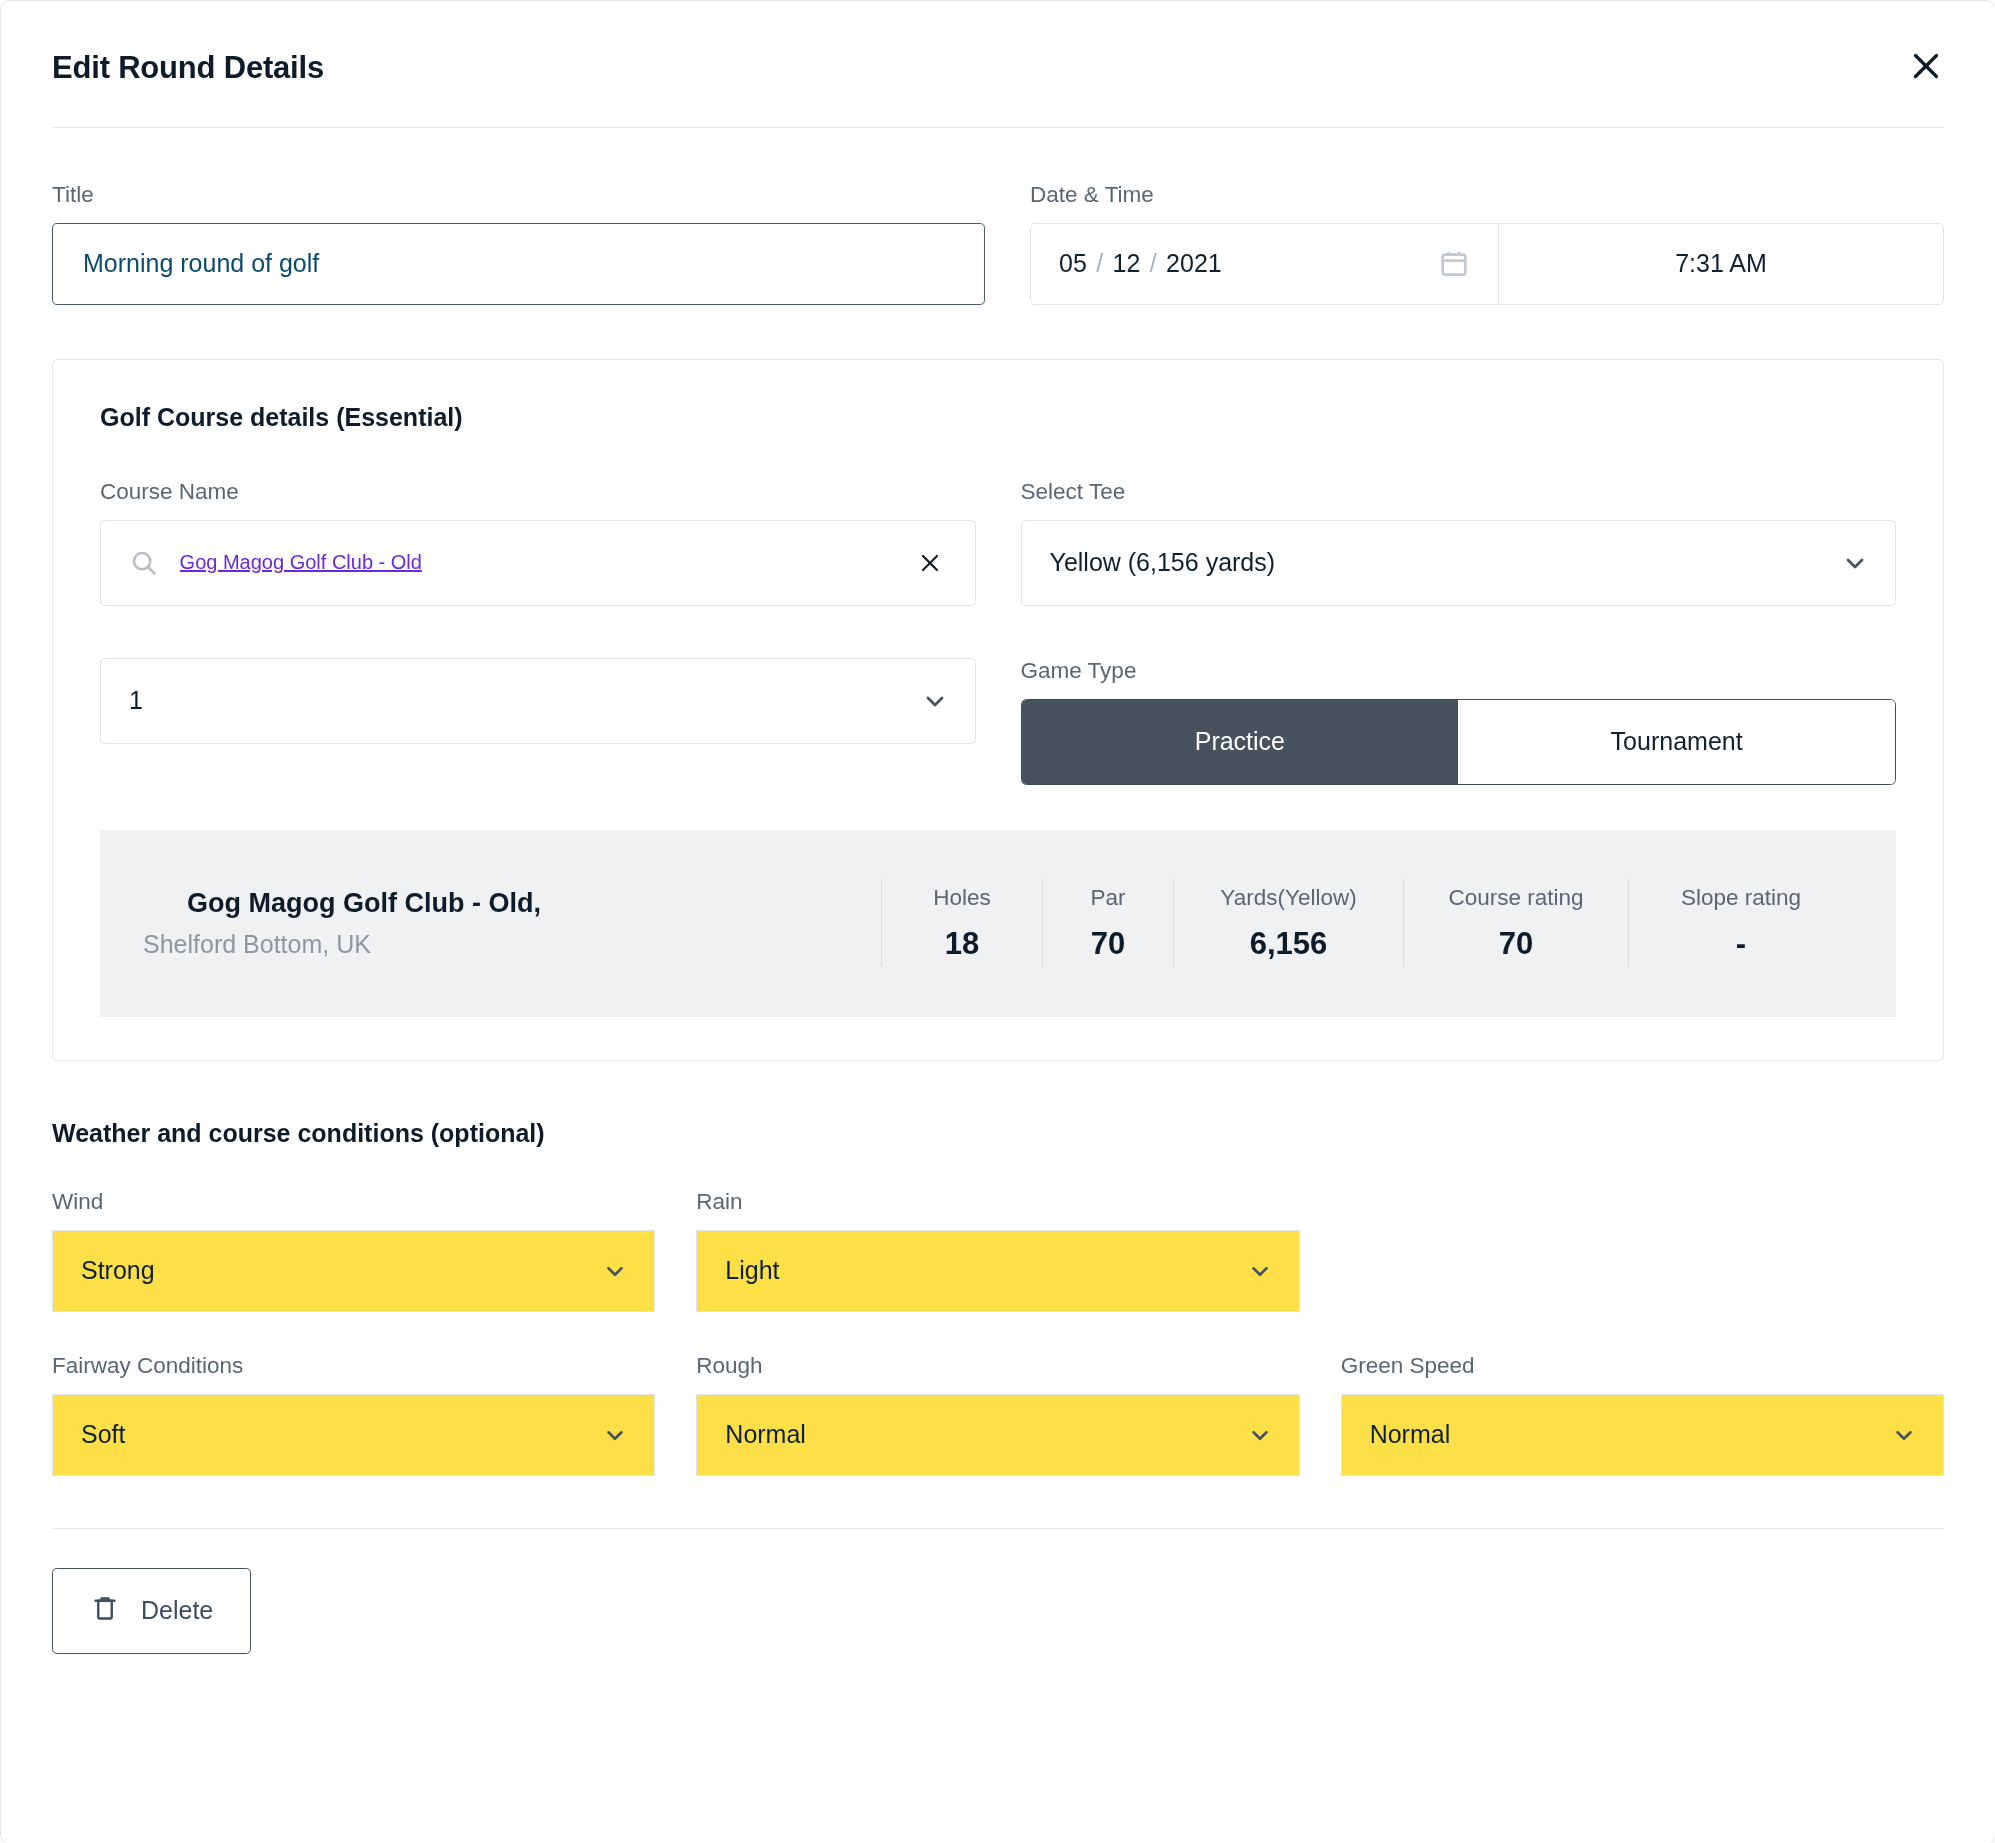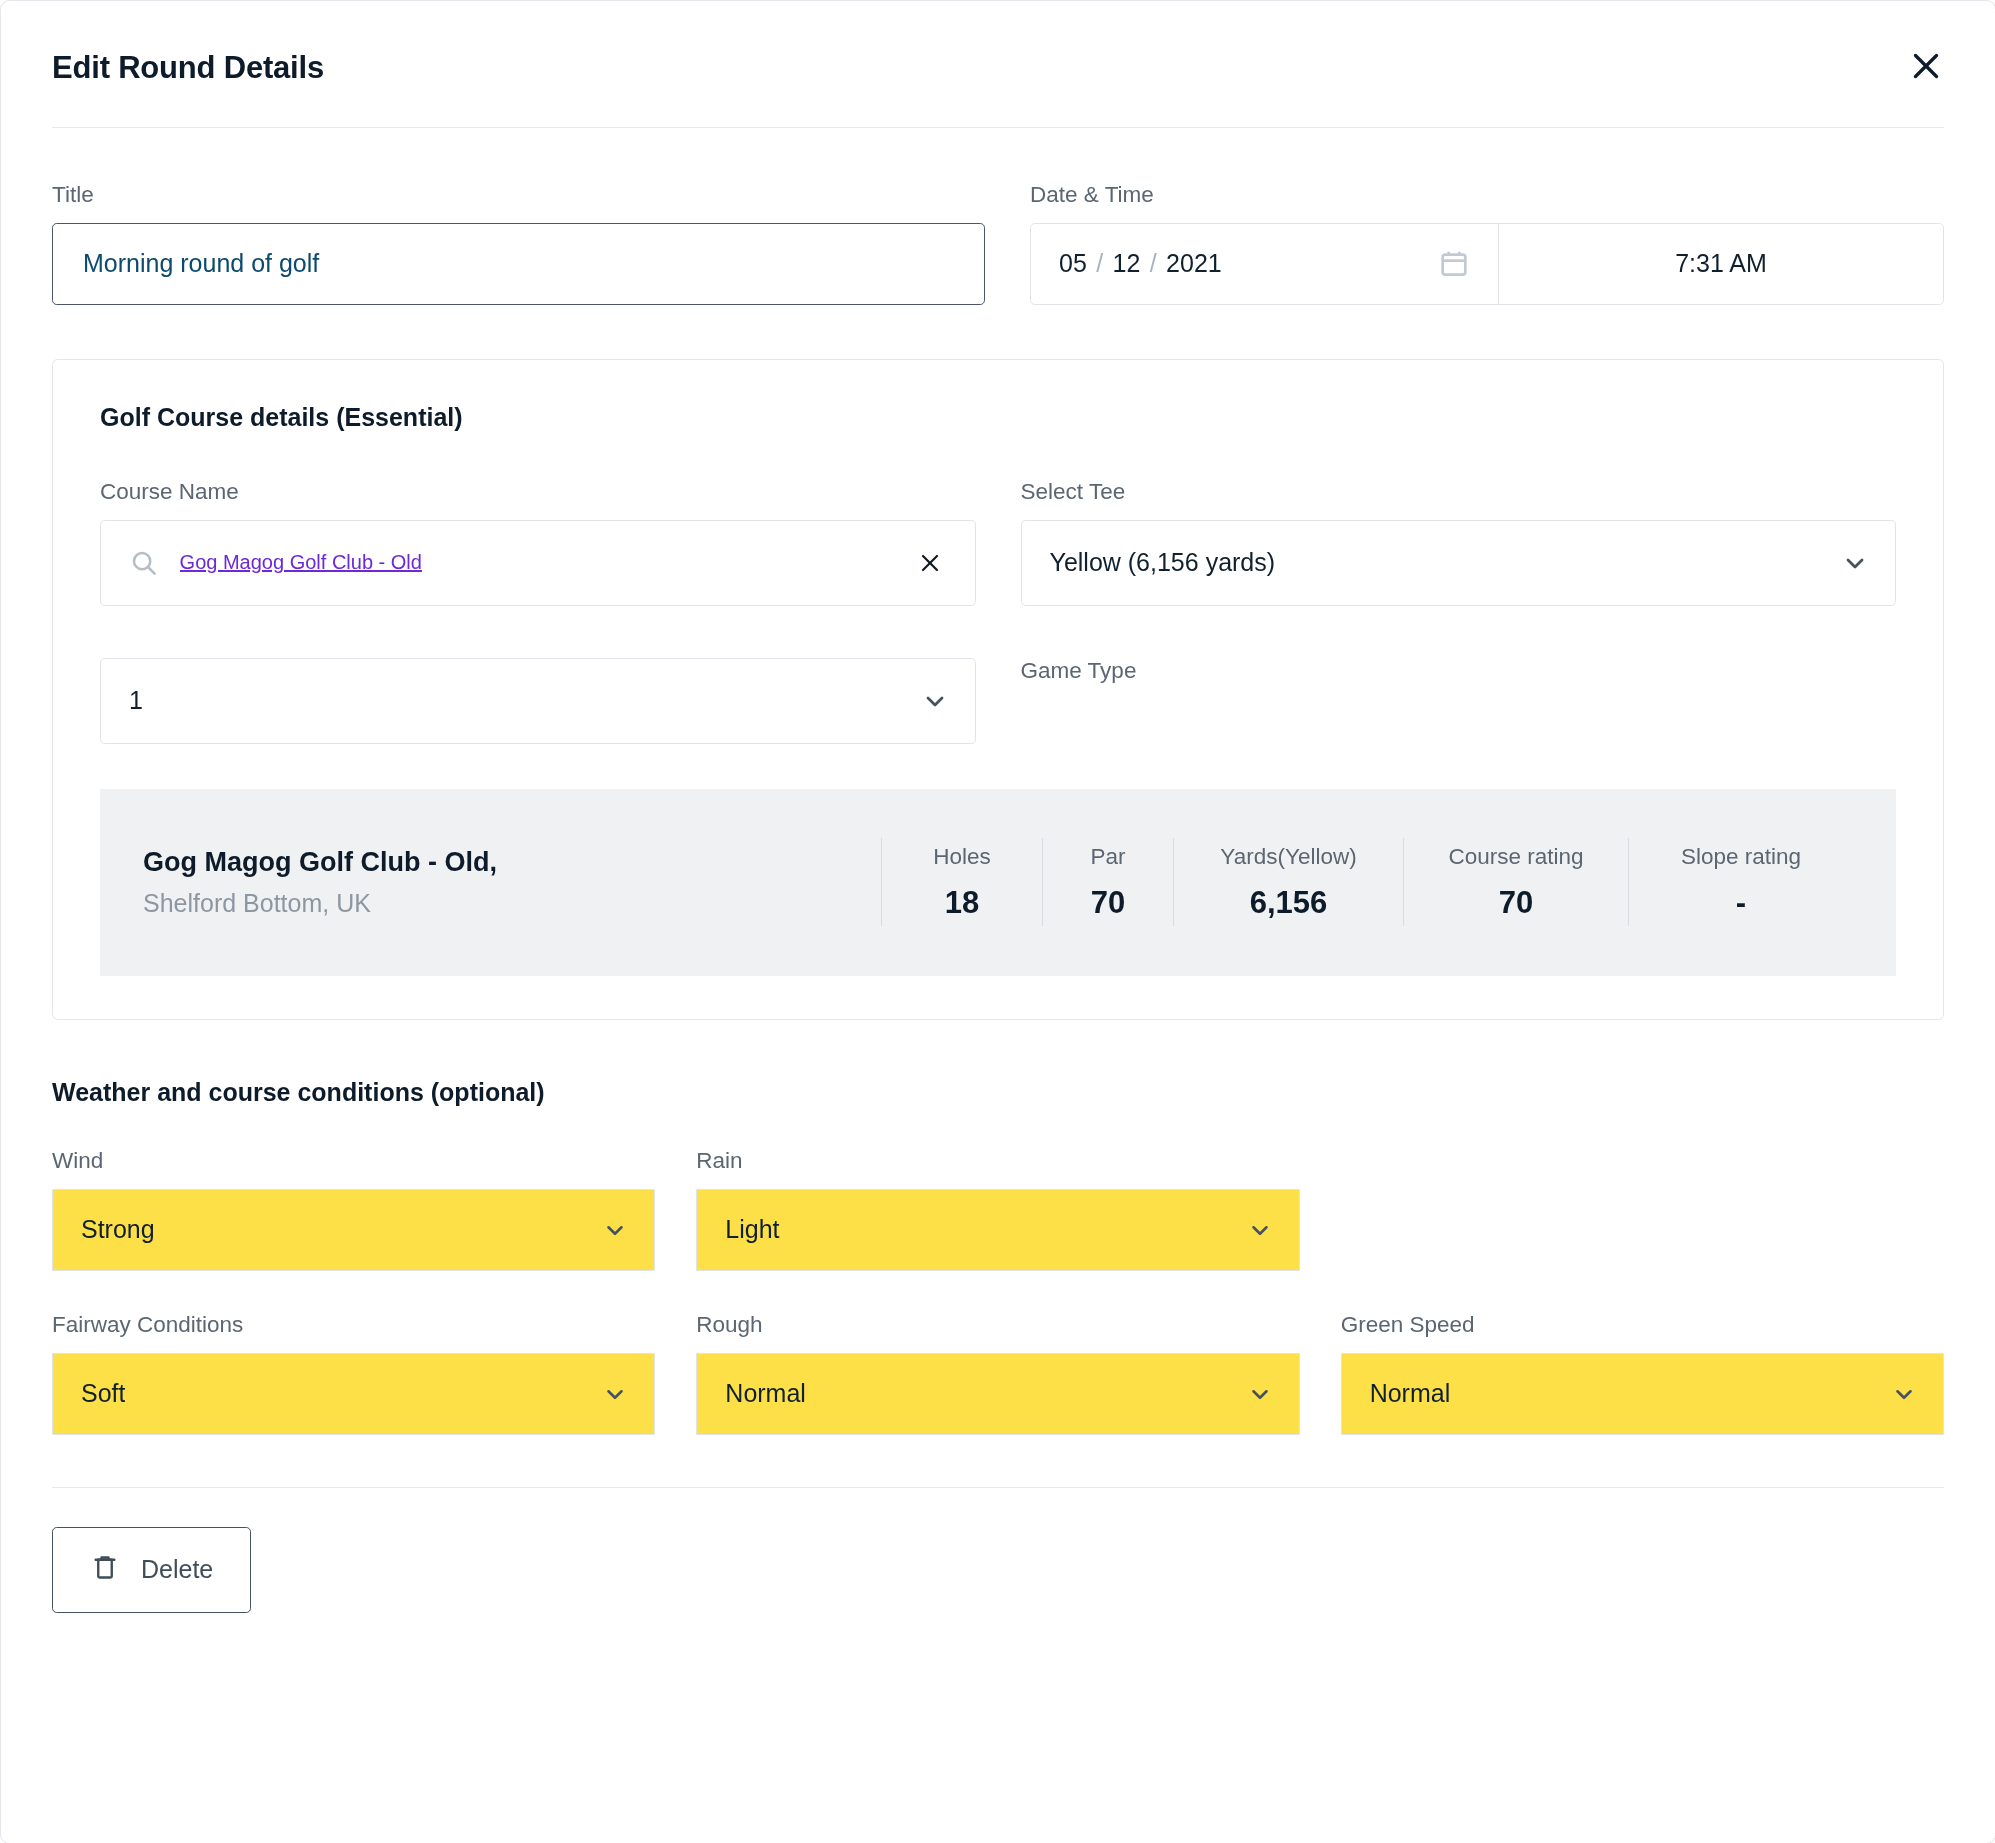--- a/index.html
+++ b/index.html
@@ -231,20 +231,21 @@
   }
   .sum-name-block {
     flex: 1 1 auto;
     padding-right: 28px;
   }
   .sum-course {
     font-size: 27px;
     font-weight: bold;
     color: #0d1b2a;
     margin-bottom: 11.2px;
+    margin-left: 44px;
   }
   .sum-loc {
     font-size: 25px;
     color: #8d97a2;
   }
   .sum-stat {
     flex: 0 0 auto;
     border-left: 0.9px solid #d8dce1;
     padding: 5.6px 0 5.6px 0;
     text-align: center;
@@ -438,20 +439,24 @@
           <span class="chev">
             <svg width="28" height="28" viewBox="0 0 24 24" fill="none" stroke="#46525f" stroke-width="2.4" stroke-linecap="round" stroke-linejoin="round">
               <polyline points="6,9.5 12,15.5 18,9.5"></polyline>
             </svg>
           </span>
         </div>
       </div>
 
       <div class="card-col">
         <span class="field-label">Game Type</span>
+        <div class="segmented">
+          <button class="seg active">Practice</button>
+          <button class="seg">Tournament</button>
+        </div>
       </div>
     </div>
 
     <div class="summary">
       <div class="sum-name-block">
         <div class="sum-course">Gog Magog Golf Club - Old,</div>
         <div class="sum-loc">Shelford Bottom, UK</div>
       </div>
       <div class="sum-stat sw-holes">
         <span class="sl">Holes</span>

